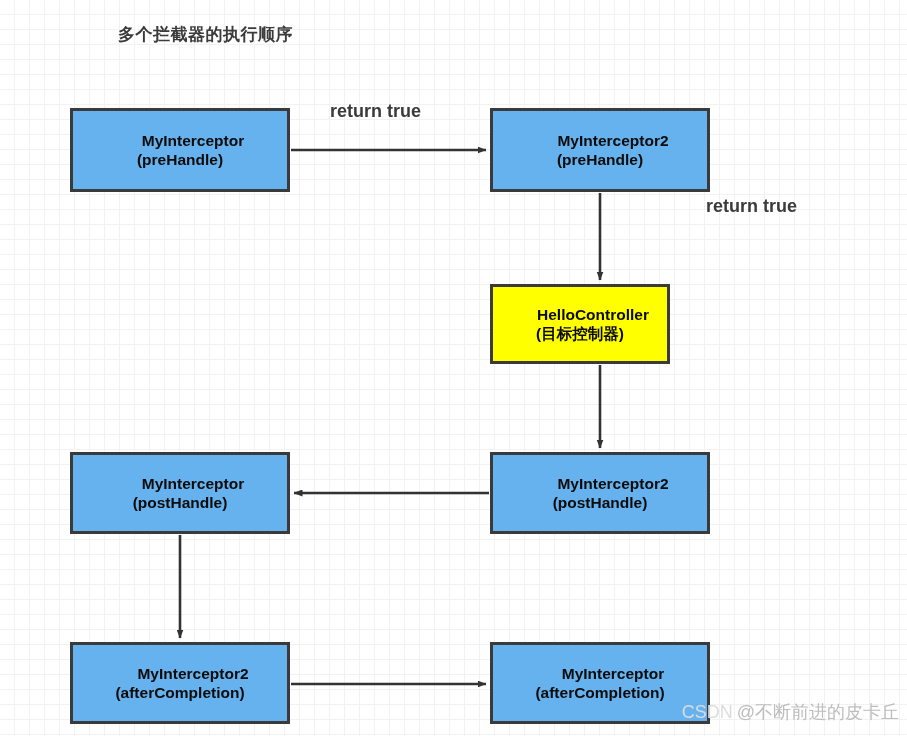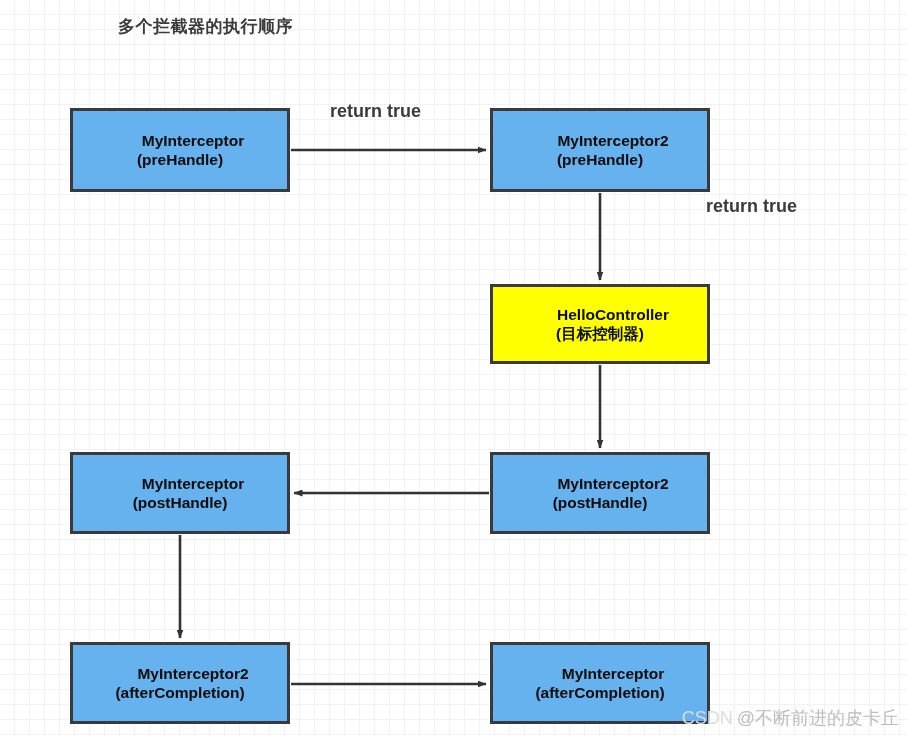--- a/index.html
+++ b/index.html
@@ -28,21 +28,21 @@
       15px 15px,
       75px 75px,
       75px 75px;
     background-position: -1px -1px, -1px -1px, -1px -1px, -1px -1px;
     overflow: hidden;
   }
 
   #diagram-title {
     position: absolute;
     left: 118px;
-    top: 15px;
+    top: 23px;
     font-size: 17px;
     font-weight: bold;
     color: #3b3b3b;
     letter-spacing: 0.5px;
     white-space: nowrap;
   }
 
   .node {
     position: absolute;
     box-sizing: border-box;
@@ -75,21 +75,21 @@
     left: 0;
     top: 0;
     width: 907px;
     height: 736px;
     pointer-events: none;
   }
 
   #watermark {
     position: absolute;
     right: 8px;
-    bottom: 6px;
+    bottom: 12px;
     font-size: 18px;
     color: #b9b9b9;
     white-space: nowrap;
     font-family: "Liberation Sans", "DejaVu Sans", sans-serif;
   }
   #watermark .wm-csdn { color: #dcdcdc; margin-right: 4px; }
   #watermark .wm-user { color: #bdbdbd; }
 </style>
 </head>
 <body>
@@ -133,21 +133,21 @@
   <div class="node blue" style="left:70px; top:108px; width:220px; height:84px;">
     <span class="line1">MyInterceptor</span>
     <span class="line2">(preHandle)</span>
   </div>
 
   <div class="node blue" style="left:490px; top:108px; width:220px; height:84px;">
     <span class="line1">MyInterceptor2</span>
     <span class="line2">(preHandle)</span>
   </div>
 
-  <div class="node yellow" style="left:490px; top:284px; width:220px; height:80px;">
+  <div class="node yellow" style="left:490px; top:284px; width:180px; height:80px;">
     <span class="line1">HelloController</span>
     <span class="line2">(目标控制器)</span>
   </div>
 
   <div class="node blue" style="left:490px; top:452px; width:220px; height:82px;">
     <span class="line1">MyInterceptor2</span>
     <span class="line2">(postHandle)</span>
   </div>
 
   <div class="node blue" style="left:70px; top:452px; width:220px; height:82px;">

